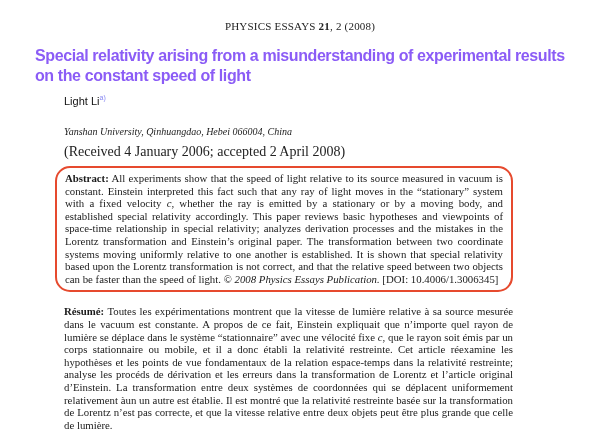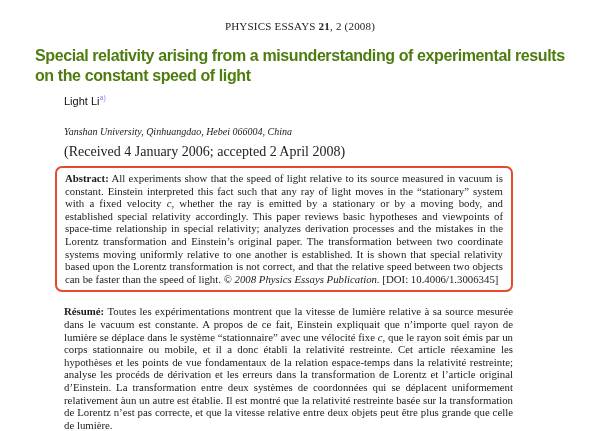--- a/index.html
+++ b/index.html
@@ -24,21 +24,21 @@
   }
   .journal-header b { font-weight: bold; }
   .paper-title {
     margin: 14px 28px 0 35px;
     width: 538px;
     font-family: "Liberation Sans", sans-serif;
     font-weight: bold;
     font-size: 16px;
     line-height: 20px;
     letter-spacing: -0.4px;
-    color: #4d7c0f;
+    color: #8b5cf6;
   }
   .author-block { margin: 9px 0 0 64px; }
   .author-line {
     font-family: "Liberation Sans", sans-serif;
     font-size: 11px;
     line-height: 12px;
     color: #111;
   }
   .author-line sup {
     font-size: 7px;
@@ -56,21 +56,21 @@
   .received {
     margin: 6px 0 0 64px;
     font-size: 14px;
     color: #222;
   }
   .abstract-box {
     box-sizing: border-box;
     margin: 6px 0 0 55px;
     width: 458px;
     border: 2px solid #e64a2e;
-    border-radius: 7px;
+    border-radius: 15px;
     padding: 4px 8px 5px 8px;
     background: #ffffff;
   }
   .para {
     margin: 0;
     font-size: 10.8px;
     line-height: 12.6px;
     text-align: justify;
     color: #1a1a1a;
   }

